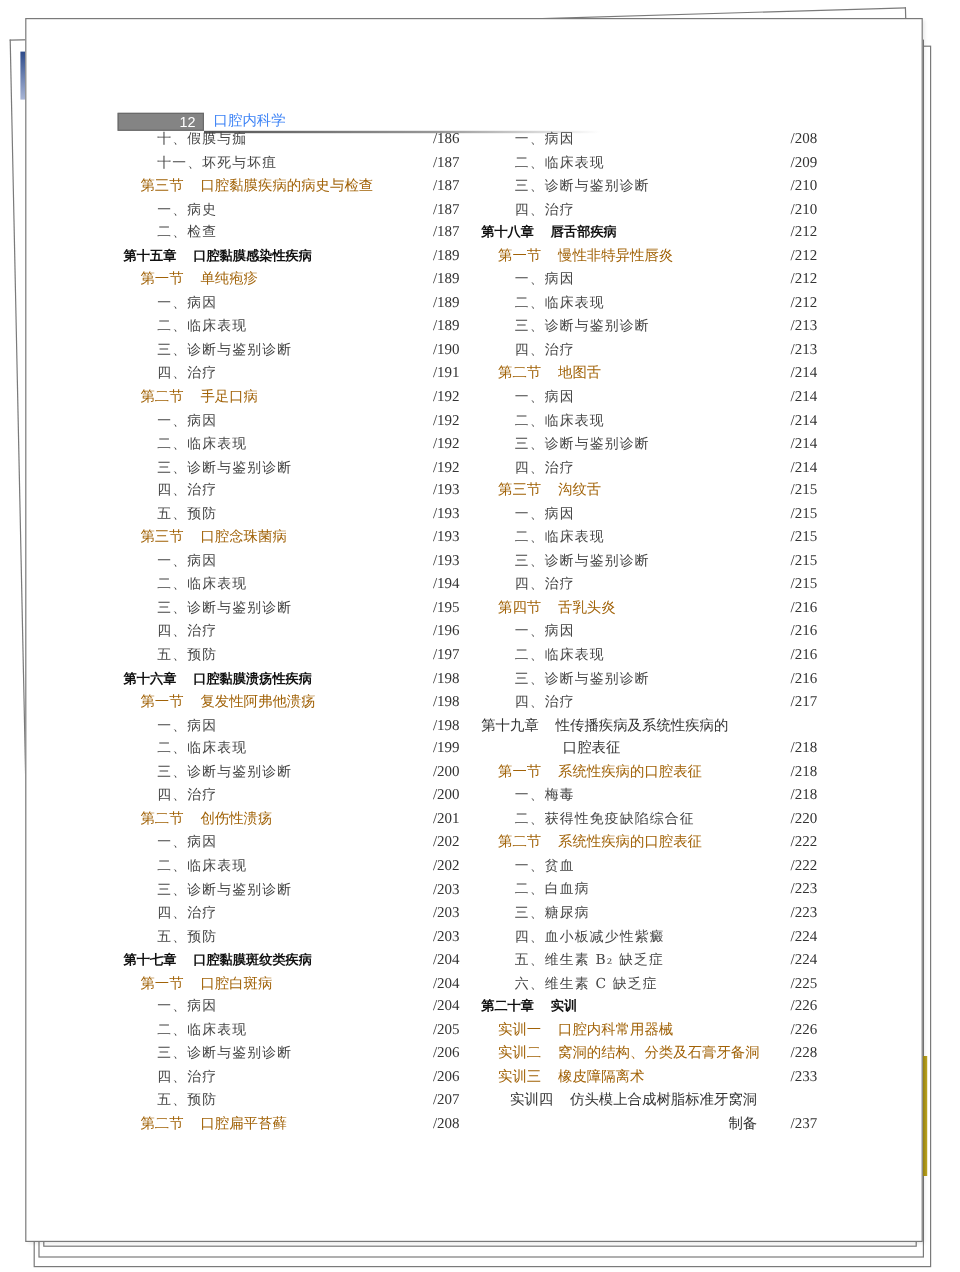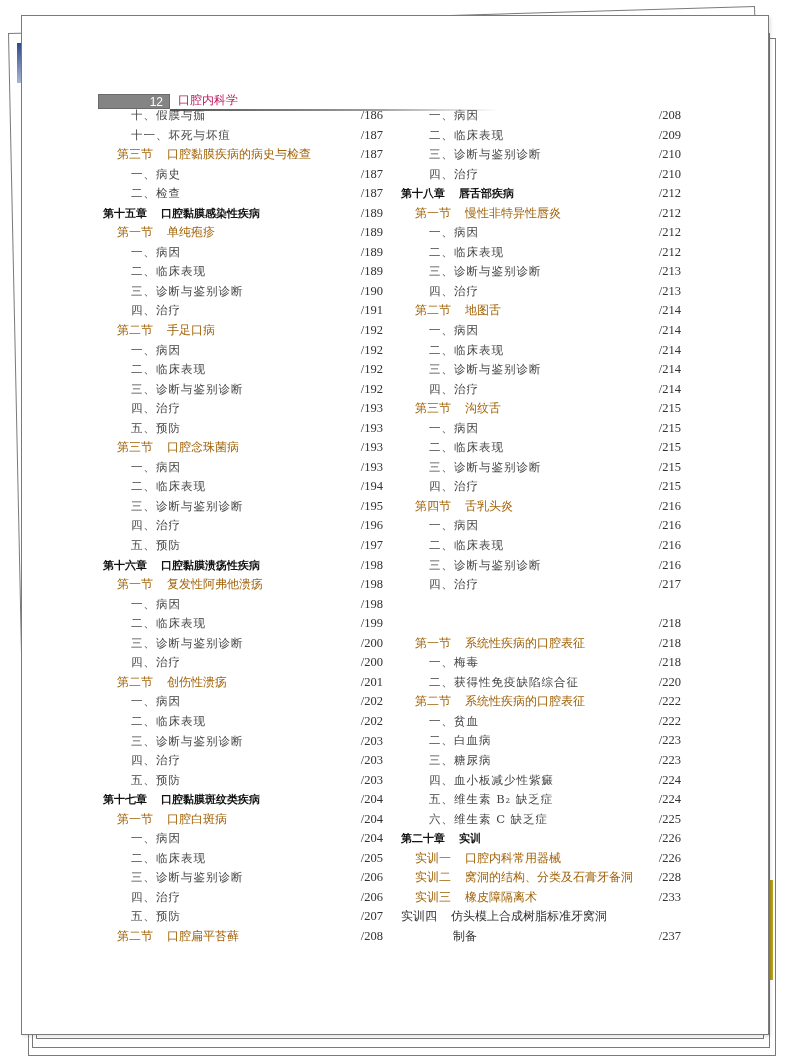--- a/index.html
+++ b/index.html
@@ -12,38 +12,38 @@
   .stack2 { left:36px; top:28px; width:728px; height:1011px; }
   .stack3 { left:32px; top:33px; width:738px; height:1015px; }
   .stack4 { left:28px; top:38px; width:748px; height:1018px; }
   .back-top { left:235px; top:6px; width:520px; height:40px; transform:rotate(-1.7deg); transform-origin:top right; border-bottom:none; border-left:none; }
   .gold-strip { position:absolute; left:765px; top:880px; width:8px; height:100px; background:linear-gradient(90deg,#7d6a08,#c1a820); clip-path:polygon(0 0,100% 0,100% 100%,40% 100%); }
   .page { left:21px; top:15px; width:748px; height:1020px; border:1.5px solid #7a7a7a; box-shadow:2px 2px 3px rgba(0,0,0,0.1); }
 
   .running-head { position:absolute; left:30px; top:78px; width:700px; height:15px;margin-left:46px; }
   .page-num-box { position:absolute; left:0; top:0; width:72px; height:15px; background:#848484; border:1px solid #6a6a6a;
                   color:#fff; font-family:"Liberation Sans",sans-serif; font-size:12px; line-height:15px; text-align:right; padding-right:6px; box-sizing:border-box; }
-  .book-title { position:absolute; left:80px; top:-2px; font-family:"DejaVu Sans","Liberation Sans",sans-serif; font-size:12px; color:#be185d; }
+  .book-title { position:absolute; left:80px; top:-2px; font-family:"DejaVu Sans","Liberation Sans",sans-serif; font-size:12px; color:#3b82f6; }
   .head-rule { position:absolute; left:72px; top:15px; width:330px; height:2px; background:linear-gradient(90deg,#555 0%,#999 60%,rgba(255,255,255,0) 100%); }
 
   .col { position:absolute; top:106px; }
   .col-left { left:103px; width:280px; }
   .col-right { left:401px; width:280px; }
   .row { position:relative; height:19.55px; font-size:12px; line-height:19.55px; color:#333; white-space:nowrap; }
   .row .t { position:absolute; top:0; }
   .row .p { position:absolute; right:0; top:0; font-family:"Liberation Serif",serif; font-size:12.5px; color:#333; }
   .lvl-chapter .t { left:0; font-family:"DejaVu Sans","Liberation Sans",sans-serif; font-weight:bold; color:#111; font-size:11px; }
   .lvl-section .t { left:14px; font-family:"DejaVu Sans","Liberation Sans",sans-serif; color:#a16207; }
   .lvl-item .t { left:28px; font-family:"DejaVu Serif",serif; font-size:11.5px; color:#444; letter-spacing:1px; }
   .lvl-chapter2 { height:39px; }
   .lvl-chapter2 .t { white-space:normal; width:230px; line-height:19.5px; }
   .lvl-chapter2 .t .indent { display:block; padding-left:68px; }
   .lvl-chapter2 .p { top:19.5px; }
   .lvl-section2 { height:39px; }
-  .lvl-section2 .t { white-space:normal; width:230px; line-height:19.5px; }
+  .lvl-section2 .t { white-space:normal; width:230px; line-height:19.5px;text-align:right; }
   .lvl-section2 .t .indent { display:block; padding-left:52px; }
   .lvl-section2 .p { top:19.5px; }
   .tsep { display:inline-block; width:14px; }
 </style>
 </head>
 <body>
 
 <div class="sheet back-left"></div>
 <div class="blue-strip"></div>
 <div class="sheet back-top"></div>
@@ -330,20 +330,21 @@
     </div>
     <div class="row lvl-item">
       <span class="t">三、诊断与鉴别诊断</span>
       <span class="p">/216</span>
     </div>
     <div class="row lvl-item">
       <span class="t">四、治疗</span>
       <span class="p">/217</span>
     </div>
     <div class="row lvl-chapter2">
+      <span class="t"><span>第十九章</span><span class="tsep"></span><span>性传播疾病及系统性疾病的</span><span class="indent">口腔表征</span></span>
       <span class="p">/218</span>
     </div>
     <div class="row lvl-section">
       <span class="t"><span>第一节</span><span class="tsep"></span><span>系统性疾病的口腔表征</span></span>
       <span class="p">/218</span>
     </div>
     <div class="row lvl-item">
       <span class="t">一、梅毒</span>
       <span class="p">/218</span>
     </div>

